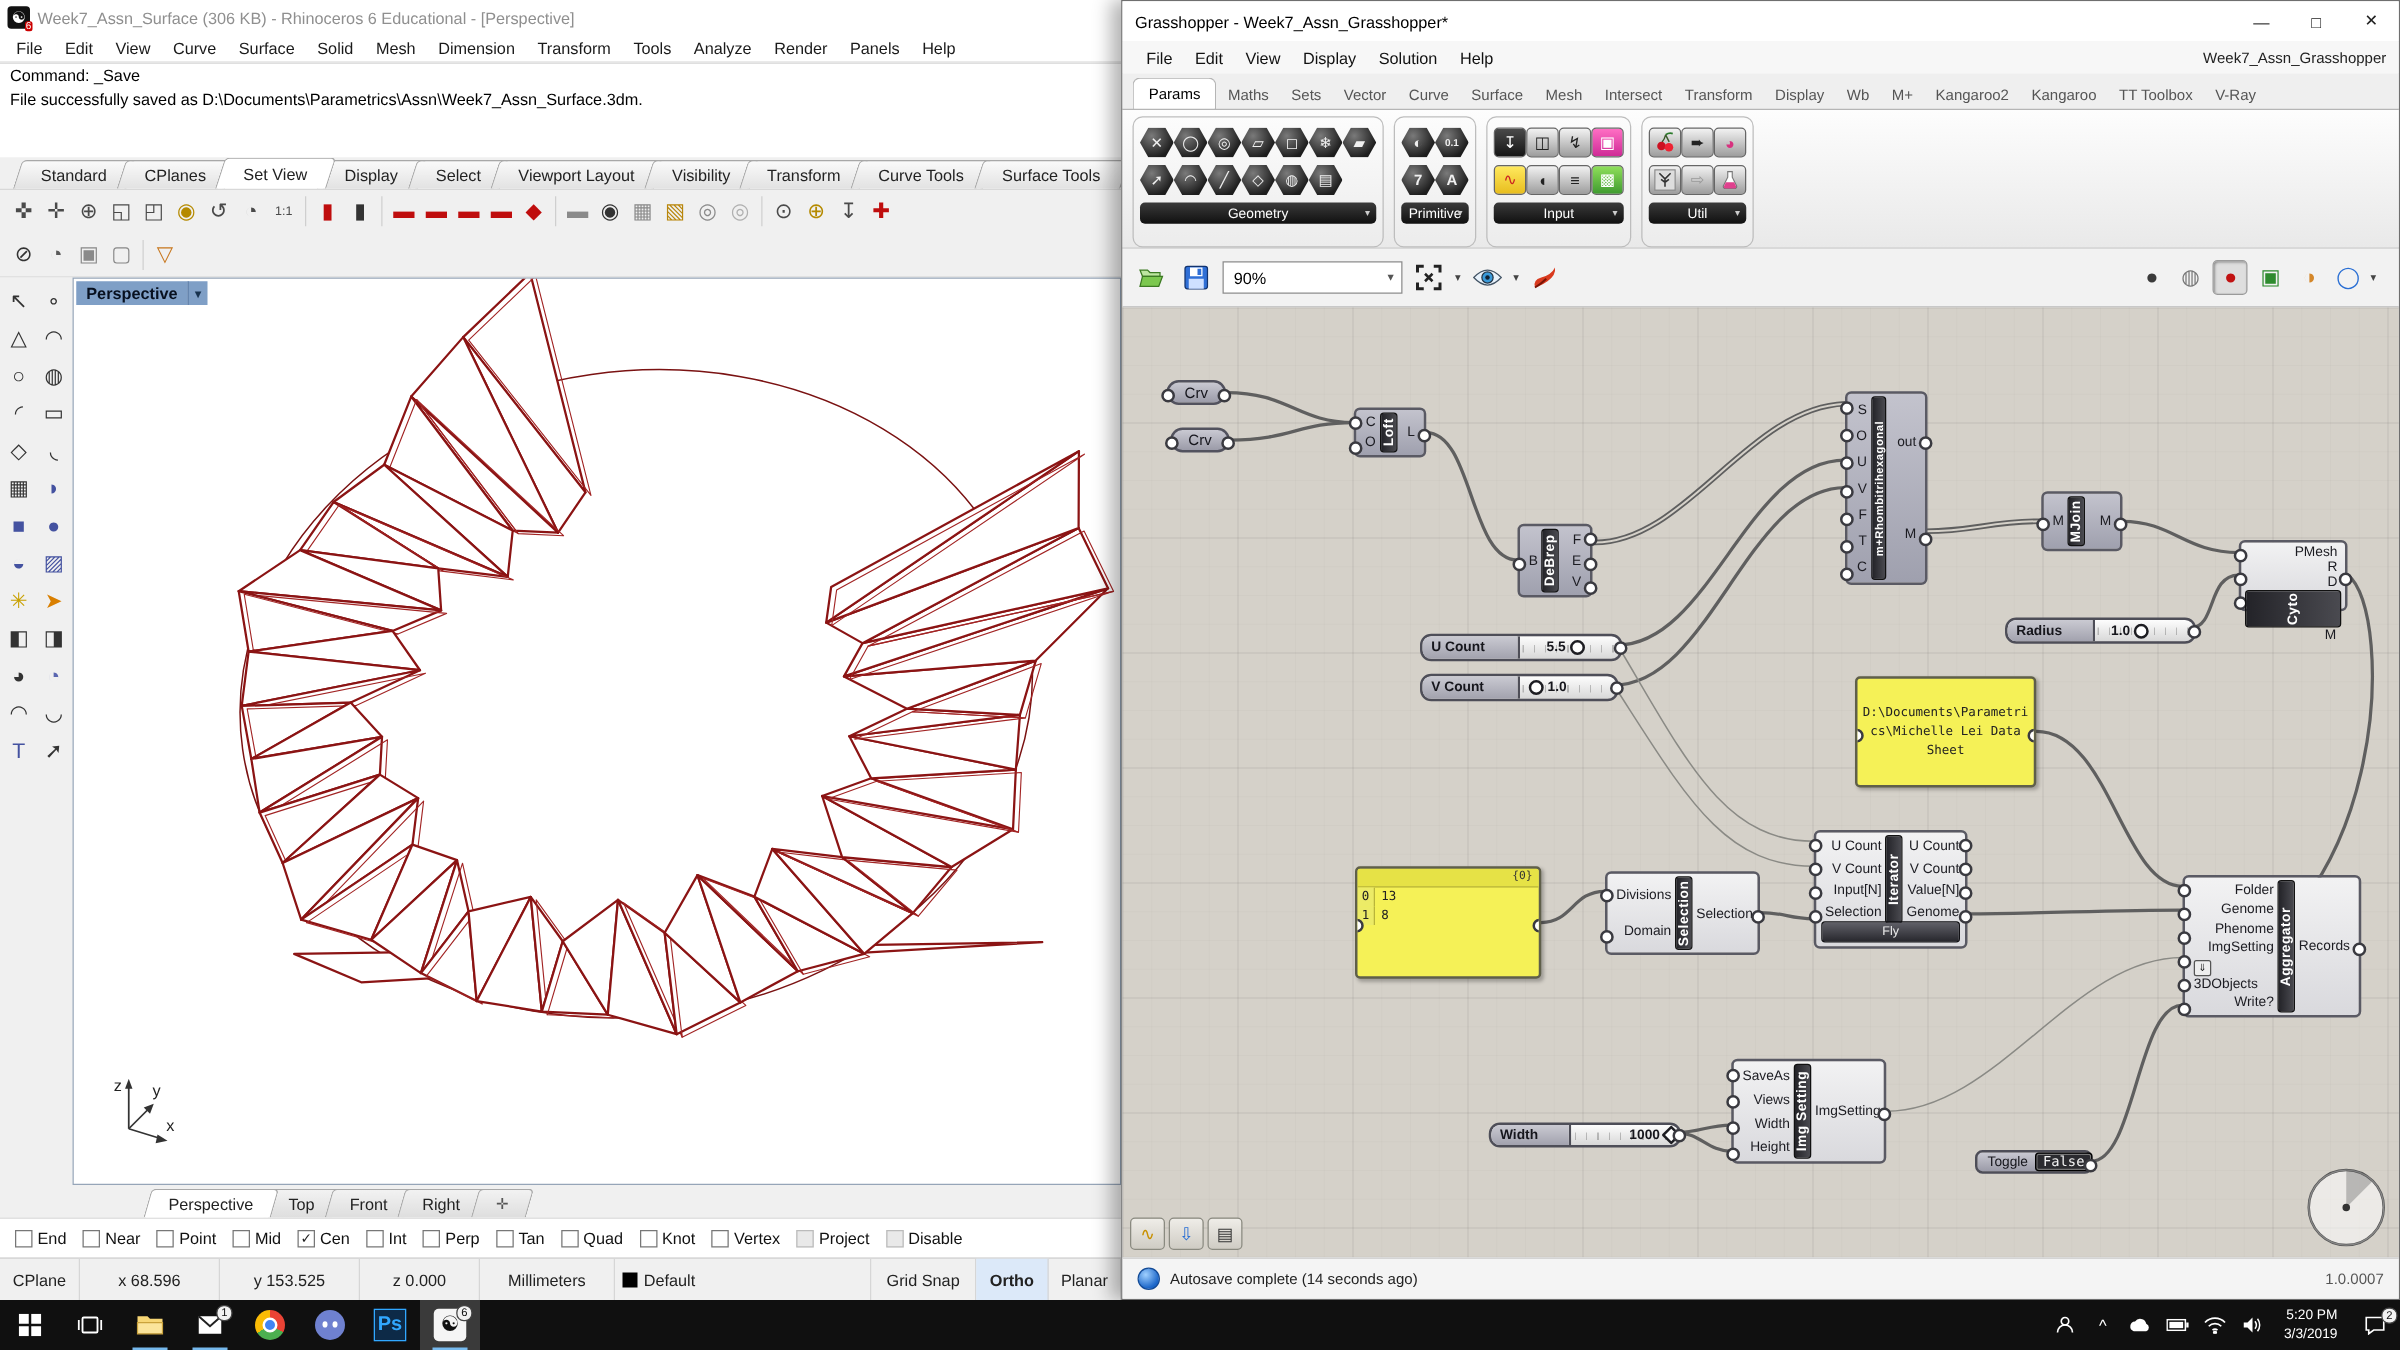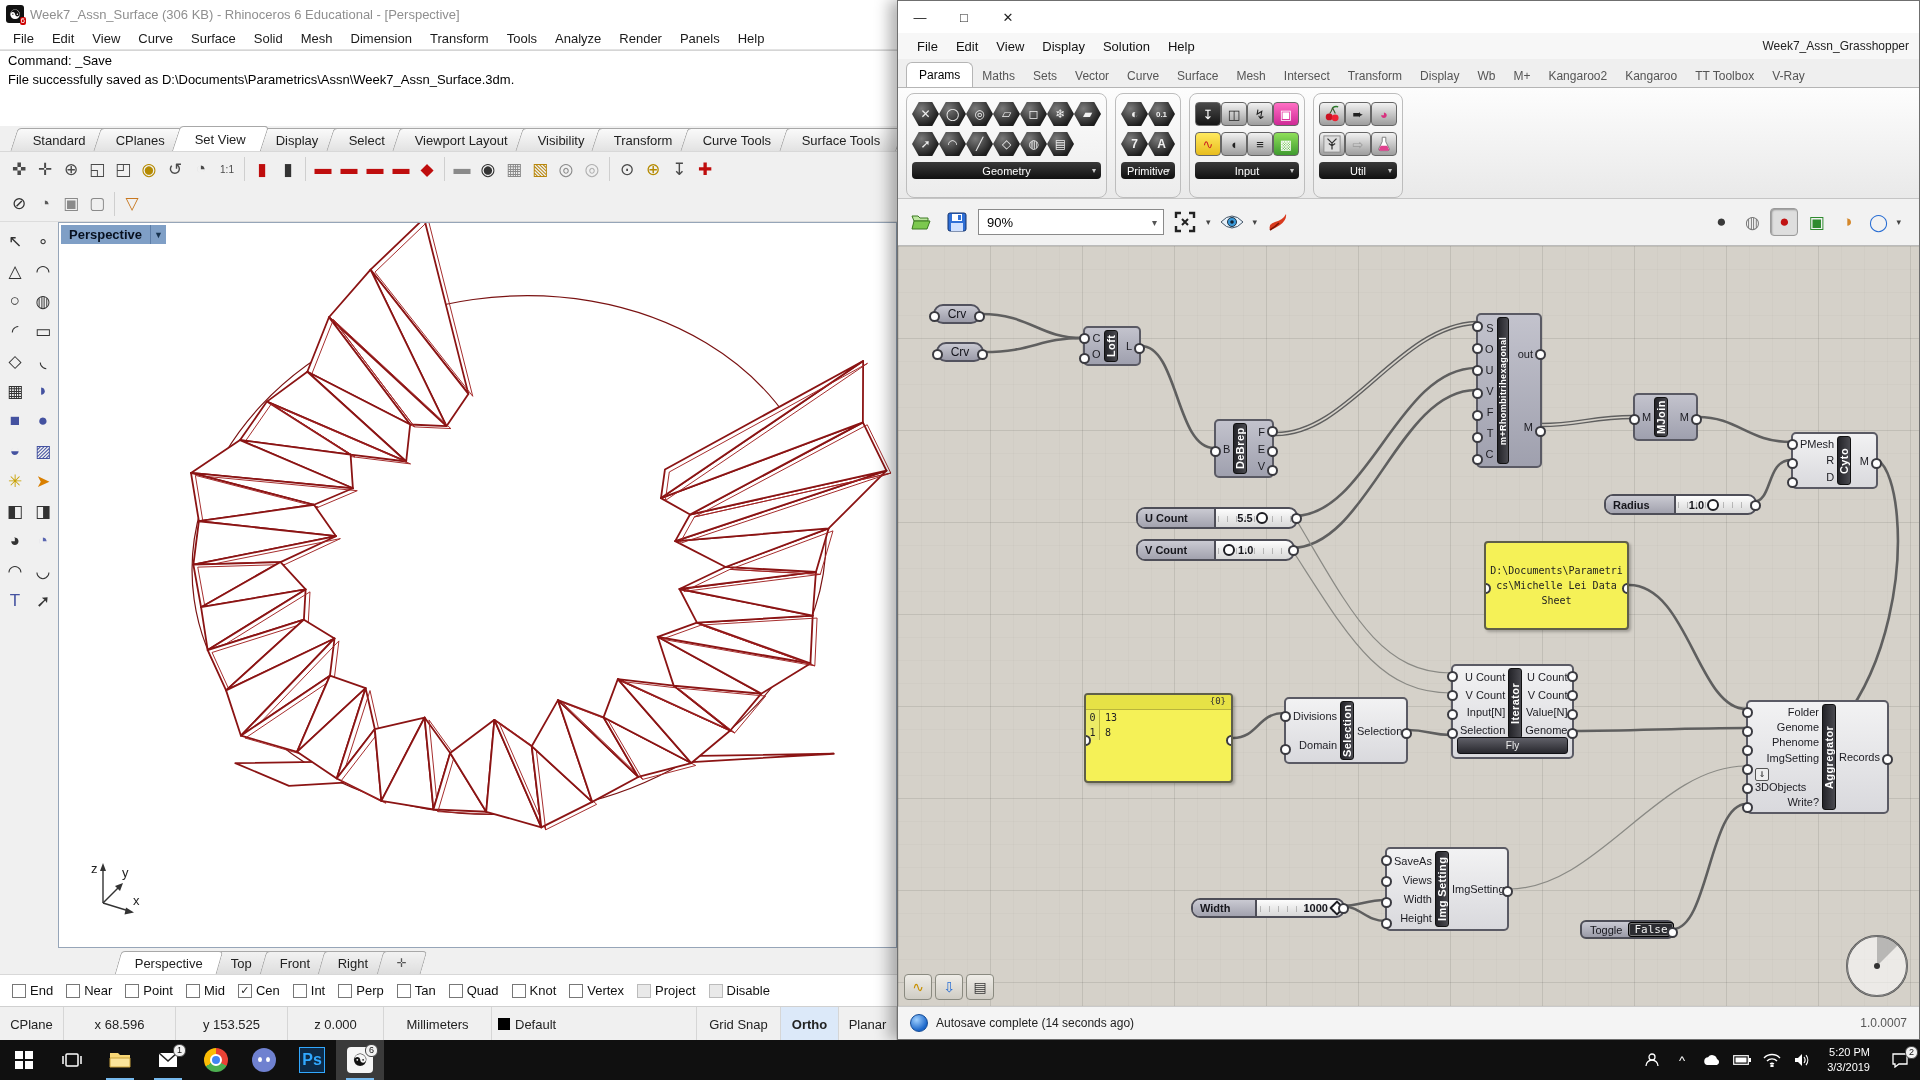--- a/index.html
+++ b/index.html
@@ -82,21 +82,21 @@
   .sq.metal{background:linear-gradient(#f2f2f2,#9d9d9d);color:#222;}
   .sq.dark{background:linear-gradient(#4a4a4a,#151515);color:#fff;}
   .sq.pink{background:linear-gradient(#ff6fc4,#cf2a96);color:#fff;}
   .sq.yellow{background:linear-gradient(#ffe95e,#e8bd1e);color:#c22;}
   .sq.green{background:linear-gradient(#8fdf5a,#3f9b2f);color:#fff;}
   .glabel{margin-top:3px;height:17px;background:linear-gradient(#3a3a3a,#101010);border-radius:4px;color:#fff;font-size:11px;display:flex;align-items:center;justify-content:center;position:relative;}
   .glabel i{position:absolute;right:5px;font-style:normal;font-size:8px;color:#ccc;}
   
   #gh-cbar{position:absolute;left:0;top:198px;width:100%;height:47px;background:#f2f2f2;border-bottom:1px solid #bbb;display:flex;align-items:center;padding:0 8px;box-sizing:border-box;gap:6px;}
   .cbtn{width:30px;height:30px;display:flex;align-items:center;justify-content:center;border-radius:4px;}
-  #gh-zoom{width:186px;height:26px;border:1px solid #8a8a8a;background:#fff;display:flex;align-items:center;font-size:13px;color:#000;padding-left:8px;box-sizing:border-box;}
+  #gh-zoom{width:144px;height:26px;border:1px solid #8a8a8a;background:#fff;display:flex;align-items:center;font-size:13px;color:#000;padding-left:8px;box-sizing:border-box;}
   #gh-zoom .car{margin-left:auto;color:#555;font-size:10px;padding-right:6px;}
   .mini-caret{font-size:9px;color:#444;}
   #gh-previews{margin-left:auto;display:flex;align-items:center;gap:5px;padding-right:10px;}
   .pvic{width:26px;height:26px;display:flex;align-items:center;justify-content:center;font-size:17px;border-radius:4px;}
   .pvic.box{background:#dedede;border:1px solid #9a9a9a;box-shadow:inset 1px 1px 2px rgba(0,0,0,.35);}
   
   #gh-canvas{position:absolute;left:0;top:245px;width:1021px;height:760px;background:#d5d1c9;overflow:hidden;
     background-image:
       linear-gradient(rgba(0,0,0,.075) 1px,transparent 1px),linear-gradient(90deg,rgba(0,0,0,.075) 1px,transparent 1px),
       linear-gradient(rgba(0,0,0,.02) 1px,transparent 1px),linear-gradient(90deg,rgba(0,0,0,.02) 1px,transparent 1px);
@@ -515,20 +515,21 @@
           <span>Ortho</span>
         </div>
         <div class="stseg" style="width: 58px;">
           <span>Planar</span>
         </div>
       </div>
   </div>
 
   <div id="gh">
     <div id="gh-titlebar">
+      <span id="gh-title">Grasshopper - Week7_Assn_Grasshopper*</span>
       <span class="winbtn">—</span>
       <span class="winbtn">□</span>
       <span class="winbtn">✕</span>
     </div>
     <div id="gh-menubar">
 
     <span class="mi">File</span>
         <span class="mi">Edit</span>
         <span class="mi">View</span>
         <span class="mi">Display</span>
@@ -781,21 +782,21 @@
             <div class="in-col">
               <span>M</span>
             </div>
             <span class="port" style="left: -6px; top: 19px;"></span>
             <div class="vstrip">MJoin</div>
             <div class="out-col">
               <span>M</span>
             </div>
             <span class="port" style="right: -6px; top: 19px;"></span>
           </div>
-          <div class="node comp light" style="left: 893px; top: 186px; width: 87px; height: 57px; position: absolute;">
+          <div class="node comp light" style="left: 893px; top: 186px; width: 87px; height: 57px; position: absolute; flex-direction: column;">
             <div class="in-col">
               <span>PMesh</span>
               <span>R</span>
               <span>D</span>
             </div>
             <span class="port" style="left: -6px; top: 4.5px;"></span>
             <span class="port" style="left: -6px; top: 23.5px;"></span>
             <span class="port" style="left: -6px; top: 42.5px;"></span>
             <div class="vstrip">Cyto</div>
             <div class="out-col">

